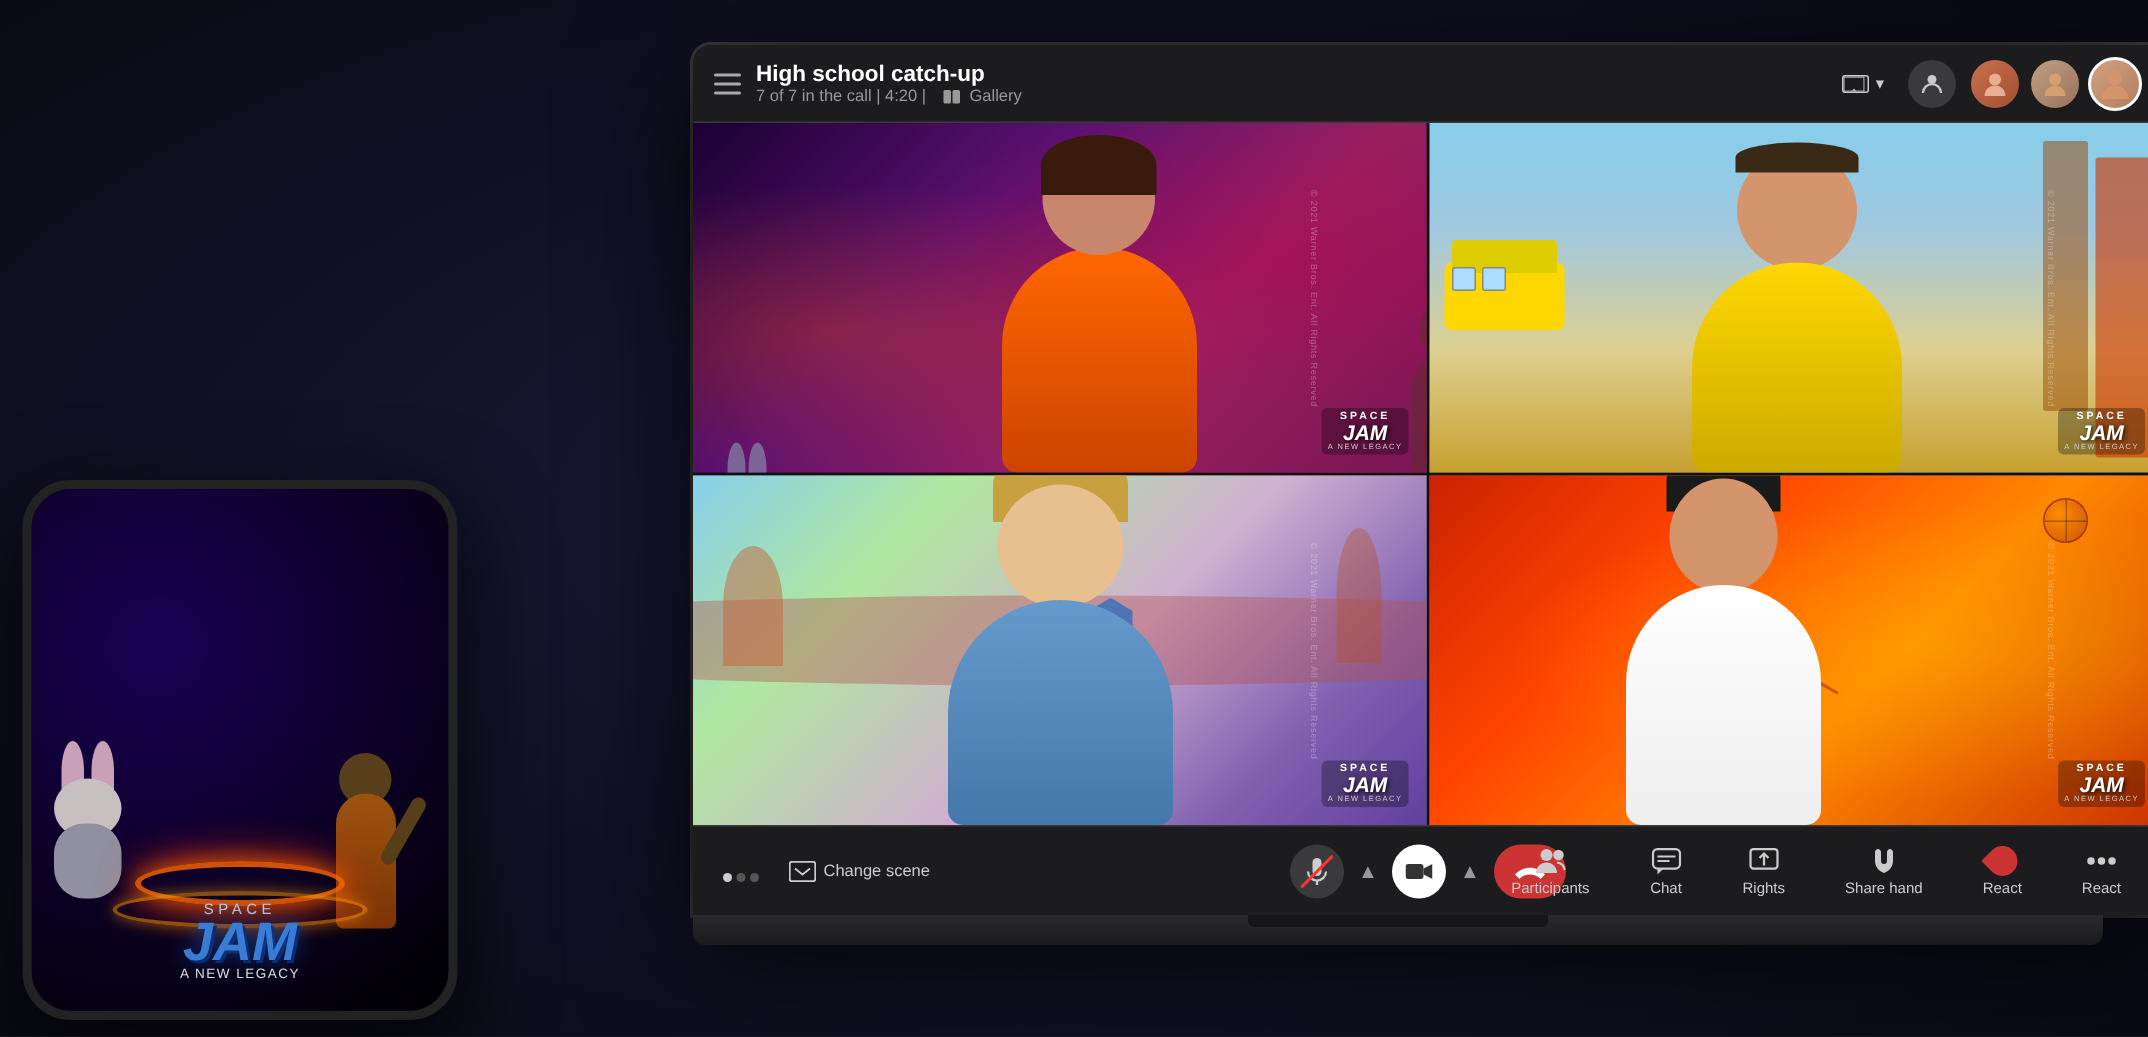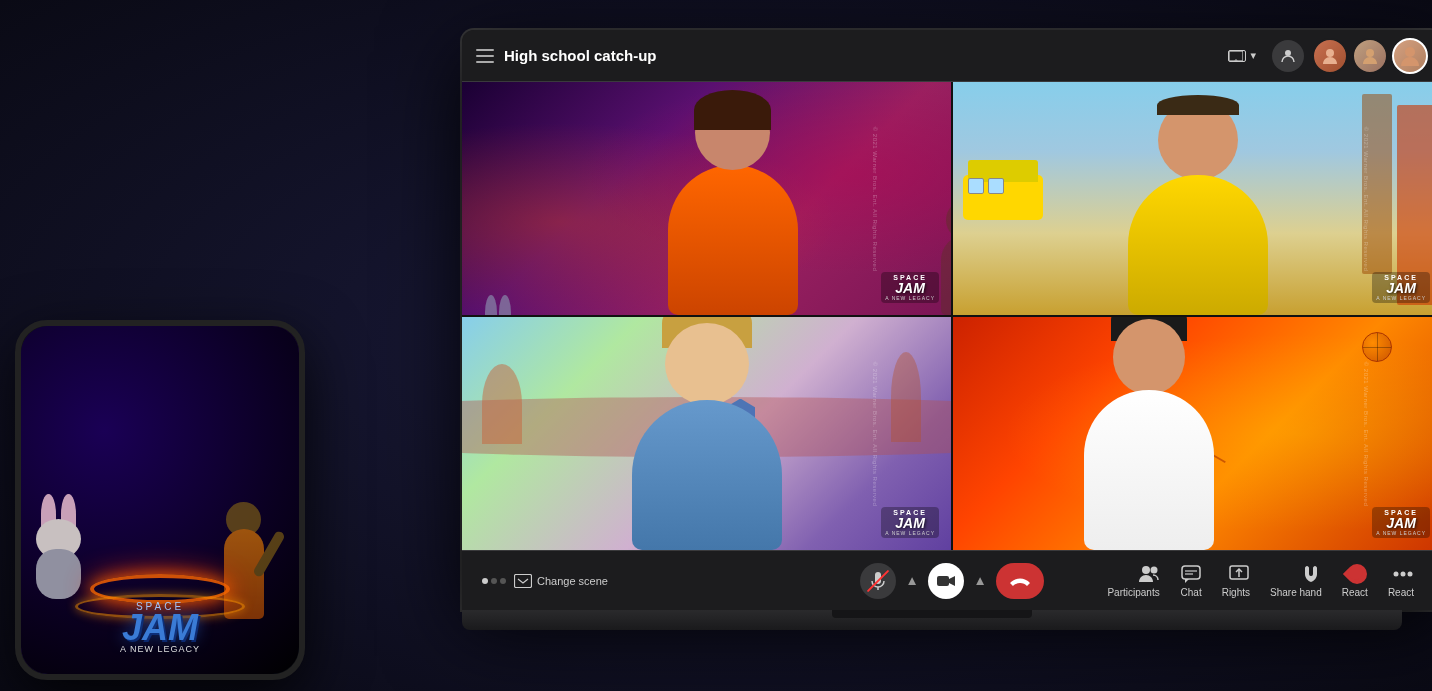--- a/index.html
+++ b/index.html
@@ -286,22 +286,22 @@
       gap: 20px;
       padding: 0 20px;
       border-top: 1px solid #3a3a3c;
       position: relative;
     }
 
     .toolbar-left {
       position: absolute;
       left: 20px;
       display: flex;
-      align-items: center;
-      gap: 8px;
+      align-items: flex-end;
+      gap: 20px;
     }
 
     .change-scene-btn {
       display: flex;
       align-items: center;
       gap: 5px;
       background: transparent;
       border: none;
       color: #ccc;
       font-size: 11px;
@@ -310,29 +310,30 @@
 
     .toolbar-center {
       display: flex;
       align-items: center;
       gap: 8px;
     }
 
     .toolbar-btn {
       display: flex;
       flex-direction: column;
-      align-items: flex-end;
+      align-items: center;
       gap: 2px;
       background: transparent;
       border: none;
       color: #ccc;
       font-size: 10px;
       cursor: pointer;
       padding: 4px 8px;
       border-radius: 6px;
+      margin-left: 20px;
     }
 
     .btn-icon {
       width: 22px;
       height: 22px;
       display: flex;
       align-items: center;
       justify-content: center;
     }
 
@@ -603,20 +604,29 @@
 
       <div class="teams-header">
         <div class="hamburger-icon">
           <span></span>
             <span></span>
             <span></span>
         </div>
 
         <div class="header-title-group">
           <div class="call-title">High school catch-up</div>
+          <div class="call-subtitle">
+            <span>7 of 7  in the call  |  4:20  |</span>
+            <span class="call-subtitle-sep"></span>
+            <span style="display:inline-flex;gap:1px;align-items:center;">
+              <span style="display:inline-block;width:5px;height:9px;background:#999;border-radius:1px;"></span>
+              <span style="display:inline-block;width:5px;height:9px;background:#999;border-radius:1px;"></span>
+            </span>
+            <span>Gallery</span>
+          </div>
         </div>
 
         <div class="header-controls">
           <button class="screen-share-btn">
             <div class="screen-share-icon">
               <svg width="14" height="10" viewBox="0 0 14 10">
                 <rect x="0" y="0" width="14" height="10" rx="1" fill="none" stroke="#aaa" stroke-width="1.5"></rect>
                 <path d="M5 10 L7 8 L9 10" fill="#aaa"></path>
               </svg>
             </div>

